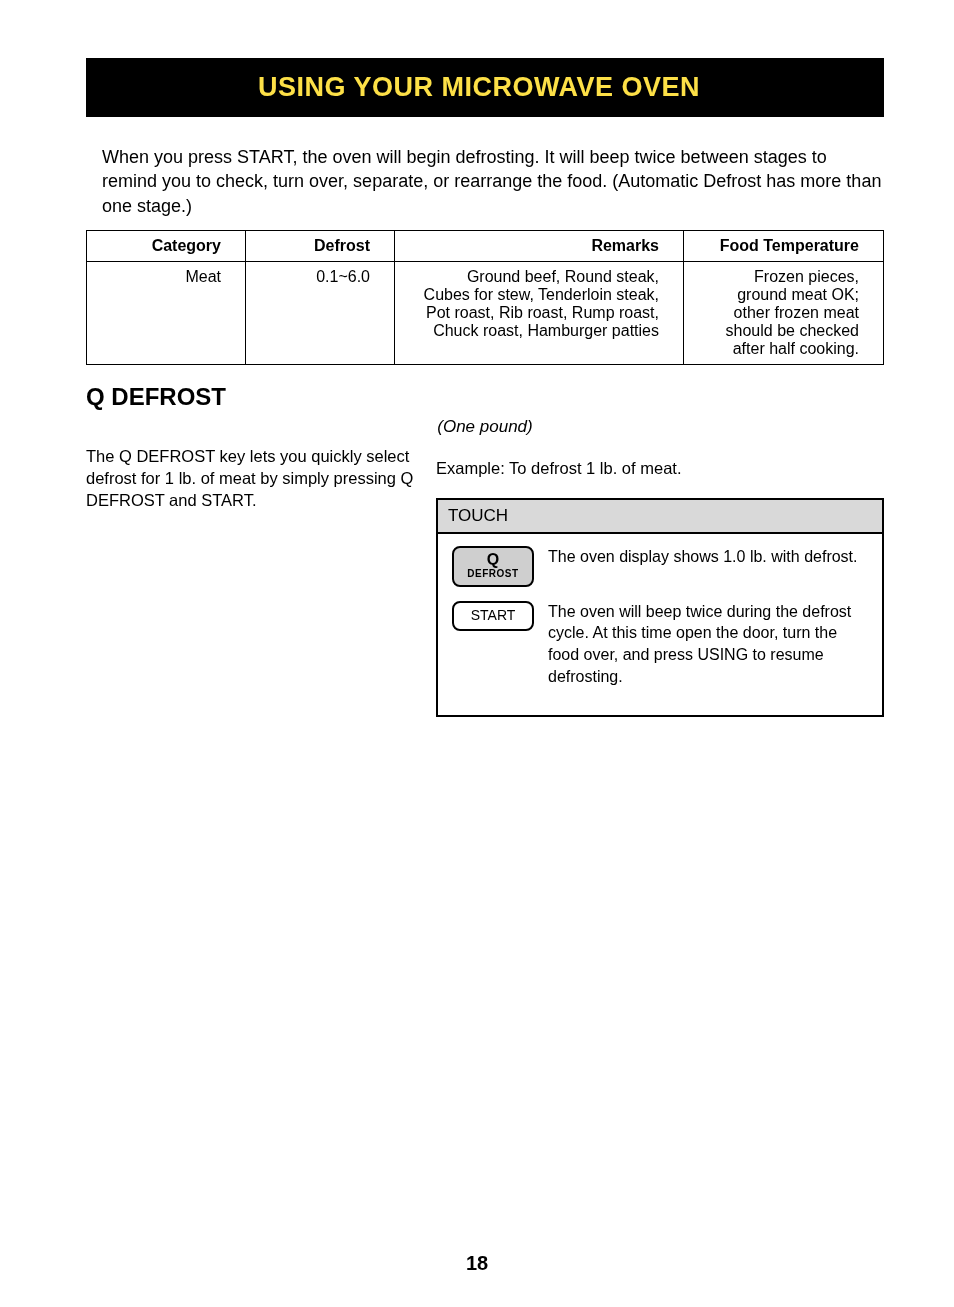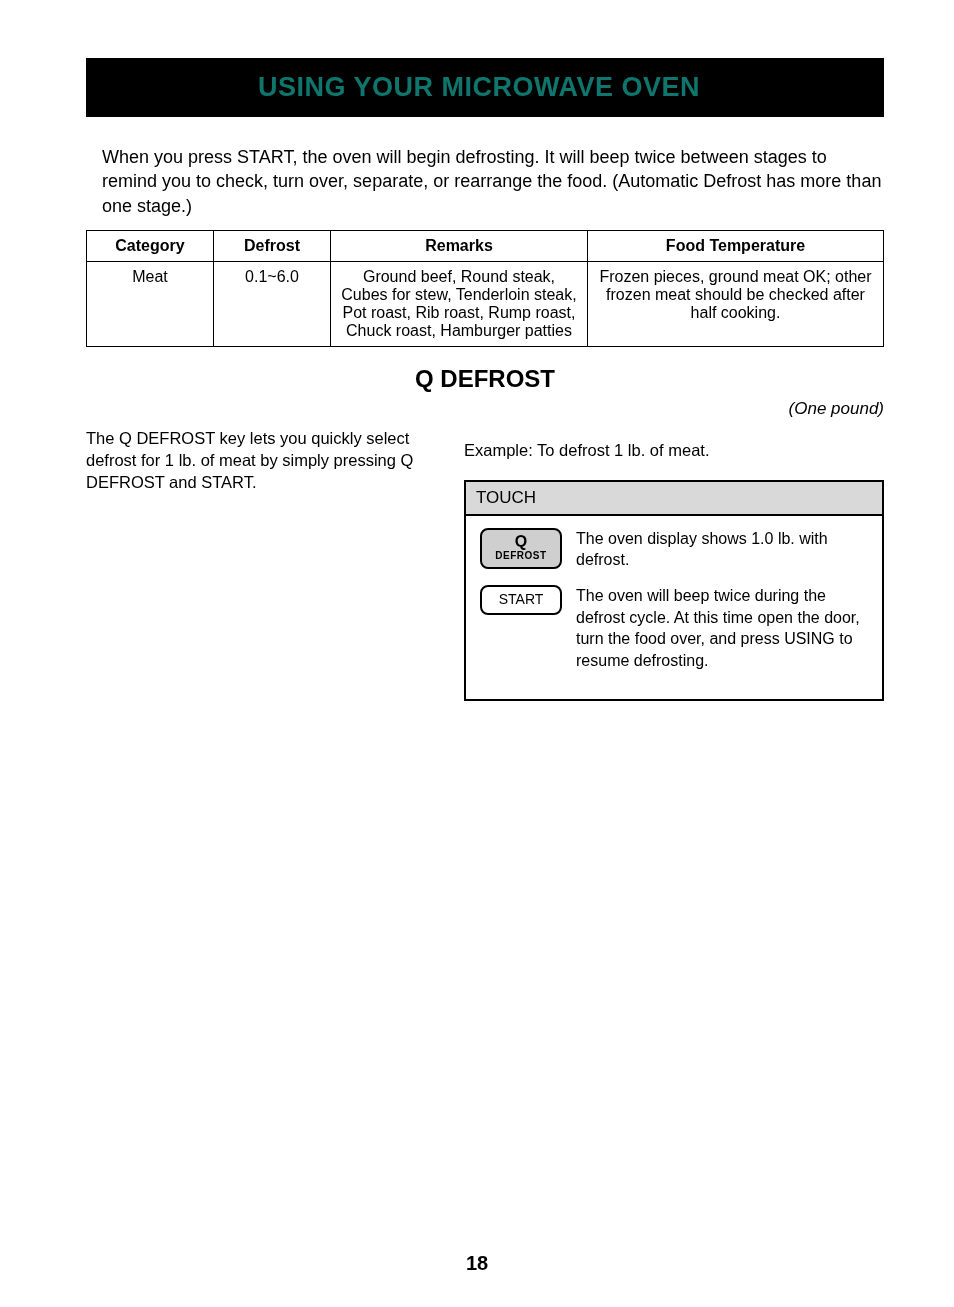--- a/index.html
+++ b/index.html
@@ -1,27 +1,27 @@
 <!DOCTYPE html>
 <html><head>
 <meta charset="utf-8">
 <style>
   html,body{margin:0;padding:0;background:#fff;color:#000;font-family:Helvetica,Arial,sans-serif}
   .page{width:954px;height:1307px;position:relative;box-sizing:border-box;padding:58px 70px 0 86px}
-  .banner{background:#000;color:#0f766e;font-weight:700;font-size:27px;letter-spacing:.5px;padding:14px 20px 14px 8px;text-align:center}
+  .banner{background:#000;color:#fde047;font-weight:700;font-size:27px;letter-spacing:.5px;padding:14px 20px 14px 8px;text-align:center}
   .intro{font-size:18px;line-height:1.35;margin:28px 0 12px 16px}
   table.defrost{border-collapse:collapse;width:100%;font-size:16px}
-  table.defrost th,table.defrost td{border:1.5px solid #000;padding:6px 8px;vertical-align:top;text-align:center}
+  table.defrost th,table.defrost td{border:1.5px solid #000;padding:6px 24px;vertical-align:top;text-align:right}
   table.defrost th{font-weight:700}
   .col-cat{width:110px}
   .col-amt{width:100px}
   .col-w{width:240px}
-  .h2{font-size:24px;font-weight:700;margin:18px 0 6px;text-align:center}
-  .sub{font-size:17px;font-style:italic;text-align:right;margin-bottom:8px}
-  .cols{display:flex;gap:28px}
+  .h2{font-size:24px;font-weight:700;margin:18px 0 6px;}
+  .sub{font-size:17px;font-style:italic;text-align:center;margin-bottom:8px}
+  .cols{display:flex;}
   .colL{flex:0 0 350px;font-size:16.5px;line-height:1.35}
   .colR{flex:1}
   .lead{font-size:16.5px;margin:14px 0 20px}
   .panel{border:2px solid #000}
   .panel-hd{background:#d9d9d9;font-weight:400;font-size:17px;padding:6px 10px;border-bottom:2px solid #000}
   .panel-body{padding:12px 14px 14px}
   .step{display:flex;align-items:flex-start;gap:14px;margin-bottom:14px}
   .step .txt{font-size:16px;line-height:1.35}
   .key{display:inline-block;border:2px solid #000;border-radius:8px;padding:4px 8px 6px;text-align:center;min-width:62px;background:#cfcfcf;font-weight:700;line-height:1}
   .key.start{background:#fff}

